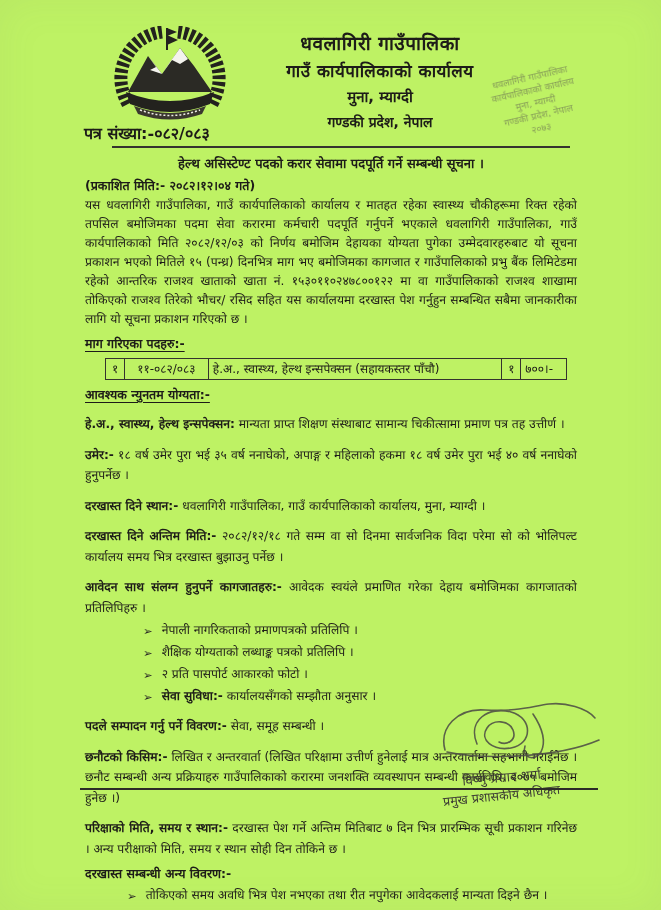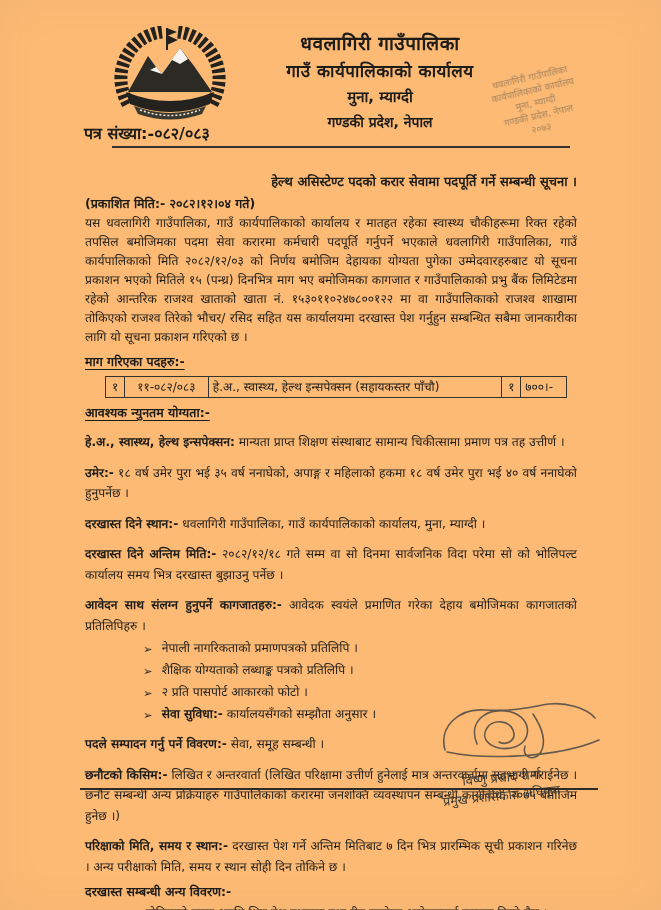--- a/index.html
+++ b/index.html
@@ -3,21 +3,21 @@
 <meta charset="utf-8">
 <style>
   html,body{margin:0;padding:0;}
   body{
     width:661px;height:910px;overflow:hidden;
     background:#eceae6;
     font-family:"DejaVu Sans", sans-serif;
   }
   .page{
     position:relative;width:661px;height:910px;
-    background:#fdba74;
+    background:#bef264;
     color:#1d1c18;
     box-shadow:inset 0 0 40px rgba(120,115,100,0.08);
   }
   
   .logo{position:absolute;left:110px;top:26px;width:120px;height:102px;}
   .header-center{position:absolute;left:235px;top:30px;width:290px;text-align:center;}
   .hl1{font-size:19px;font-weight:bold;letter-spacing:.5px;}
   .hl2{font-size:17px;font-weight:bold;margin-top:3px;letter-spacing:.5px;}
   .hl3{font-size:15px;font-weight:bold;margin-top:4px;}
   .hl4{font-size:14px;font-weight:bold;margin-top:6px;}
@@ -27,21 +27,21 @@
   .stamp{
     position:absolute;left:448px;top:70px;width:175px;
     transform:rotate(-13deg);
     color:#5a584f;opacity:.55;
     font-size:9.5px;line-height:13px;text-align:center;
     filter:blur(.3px);
     pointer-events:none;
   }
   
   .content{position:absolute;left:85px;top:154px;width:492px;font-size:12.2px;line-height:19px;}
-  .title{font-size:13px;font-weight:bold;text-align:right;margin-top:18px;}
+  .title{font-size:13px;font-weight:bold;text-align:center;}
   .published{font-size:12.5px;font-weight:bold;text-align:left;margin-top:3px;}
   .body-par{margin-top:1px;text-align:justify;}
   .sec-head{font-weight:bold;font-size:12.5px;margin-top:5px;text-decoration:underline;text-underline-offset:3px;}
   .sec-head.nou{text-decoration:none;}
   
   table.pos{border-collapse:collapse;margin:5px 0 3px 20px;width:462px;font-size:12px;}
   table.pos th,table.pos td{border:1.4px solid #35332e;padding:2px 4px;line-height:16px;}
   table.pos th{font-weight:bold;text-align:center;}
   td.c{text-align:center;}
   .w1{width:46px}.w2{width:100px}.w3{width:208px}.w4{width:66px}.w5{width:84px}

